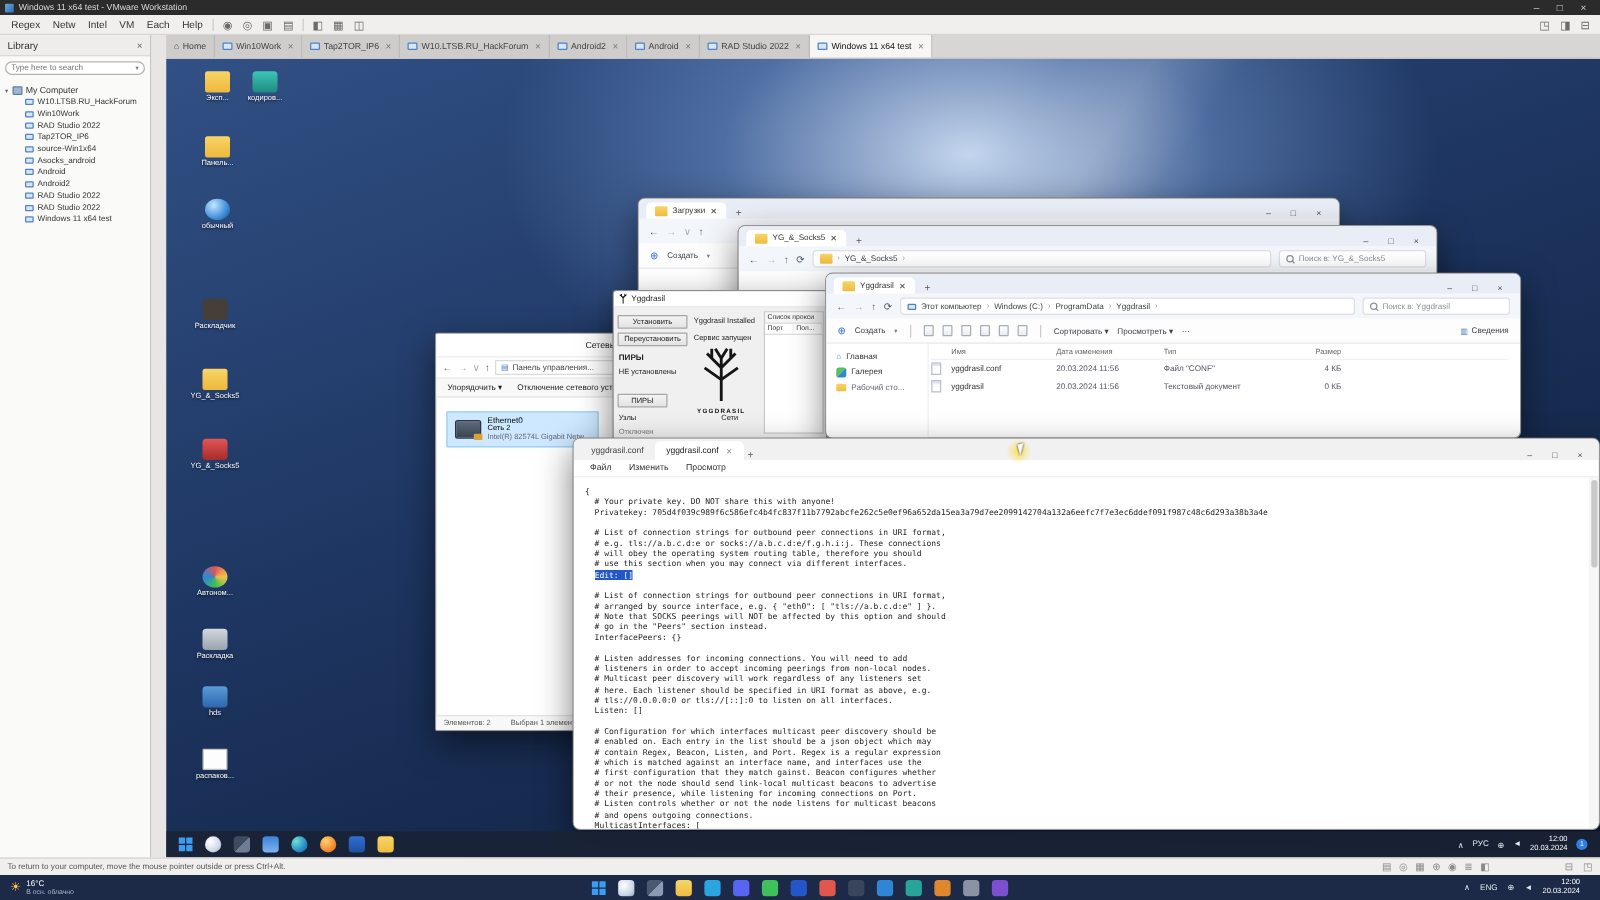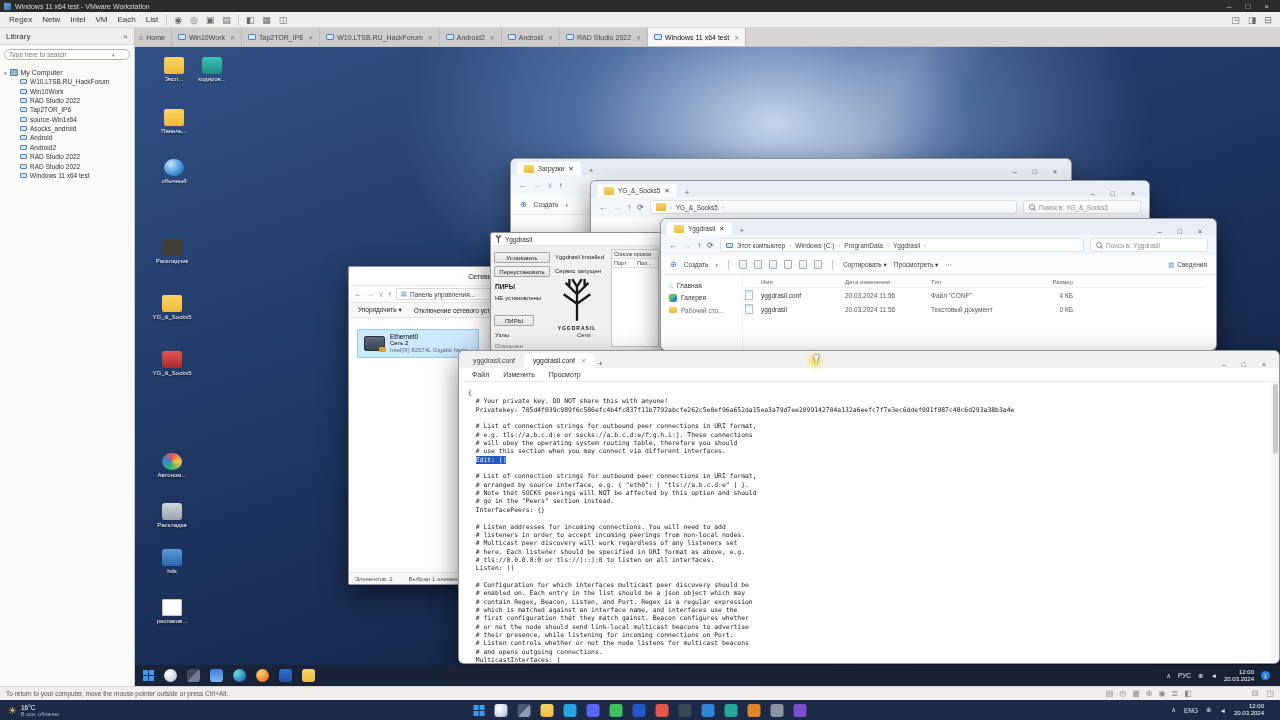--- a/index.html
+++ b/index.html
@@ -16,21 +16,21 @@
 .menubar .m{padding:0 5px}
 .tool-ico{font-size:9px;color:#6b6b6b;padding:0 4px}
 .sep{width:1px;height:10px;background:#ccc;margin:0 3px}
 .tabstrip{position:absolute;left:133px;top:28px;right:0;height:19px;background:#d8d6d4;display:flex;align-items:flex-end;border-bottom:1px solid #c3c1bf;z-index:150}
 .vtab{display:flex;align-items:center;gap:3px;height:18px;padding:0 6px;font-size:7px;color:#444;background:#cfcdcb;border-right:1px solid #bcbab8;white-space:nowrap}
 .vtab.active{background:#f7f6f5;color:#111}
 .vtab .x{color:#777;font-size:6px;margin-left:2px}
 .mini-scr{width:8px;height:6px;border:1px solid #4f83c2;background:#d7e6f7;border-radius:1px;flex:none}
 .mini-scr.s{width:7px;height:5px}
 
-.sidebar{position:absolute;left:0;top:28px;width:135px;bottom:34px;background:#fafaf9;border-right:1px solid #c8c6c4;z-index:150}
+.sidebar{position:absolute;left:0;top:28px;width:121px;bottom:34px;background:#fafaf9;border-right:1px solid #c8c6c4;z-index:150}
 .lib-head{height:17px;display:flex;align-items:center;justify-content:space-between;padding:0 6px;font-size:8px;color:#333;background:#efedec;border-bottom:1px solid #dcdad8}
 .lib-x{color:#666;font-size:8px}
 .lib-search{margin:4px;height:11px;border:1px solid #b5b3b1;background:#fff;border-radius:6px;display:flex;align-items:center;padding:0 4px;gap:3px}
 .lib-search input{border:0;outline:0;width:100px;font-size:6.5px;color:#555;font-family:inherit}
 .tree{padding:4px 2px;font-size:6.5px;color:#333}
 .tree-root{display:flex;align-items:center;gap:3px;padding:1px 2px;font-size:7px}
 .tree-item{display:flex;align-items:center;gap:3px;padding:1.2px 0 1.2px 18px;white-space:nowrap}
 .comp-ico{width:8px;height:7px;background:#9fb6cf;border:1px solid #5d7fa5;border-radius:1px}
 
 .vmscreen{position:absolute;left:133px;top:47px;right:0;bottom:34px;overflow:hidden;background:
@@ -145,21 +145,21 @@
       <span>×</span>
     </div>
   </div>
 
   <div class="menubar">
     <span class="m">Regex</span>
     <span class="m">Netw</span>
     <span class="m">Intel</span>
     <span class="m">VM</span>
     <span class="m">Each</span>
-    <span class="m">List</span>
+    <span class="m">Help</span>
     <span class="sep"></span>
     <span class="tool-ico">◉</span>
     <span class="tool-ico">◎</span>
     <span class="tool-ico">▣</span>
     <span class="tool-ico">▤</span>
     <span class="sep"></span>
     <span class="tool-ico">◧</span>
     <span class="tool-ico">▦</span>
     <span class="tool-ico">◫</span>
     <div style="margin-left:auto;display:flex">

